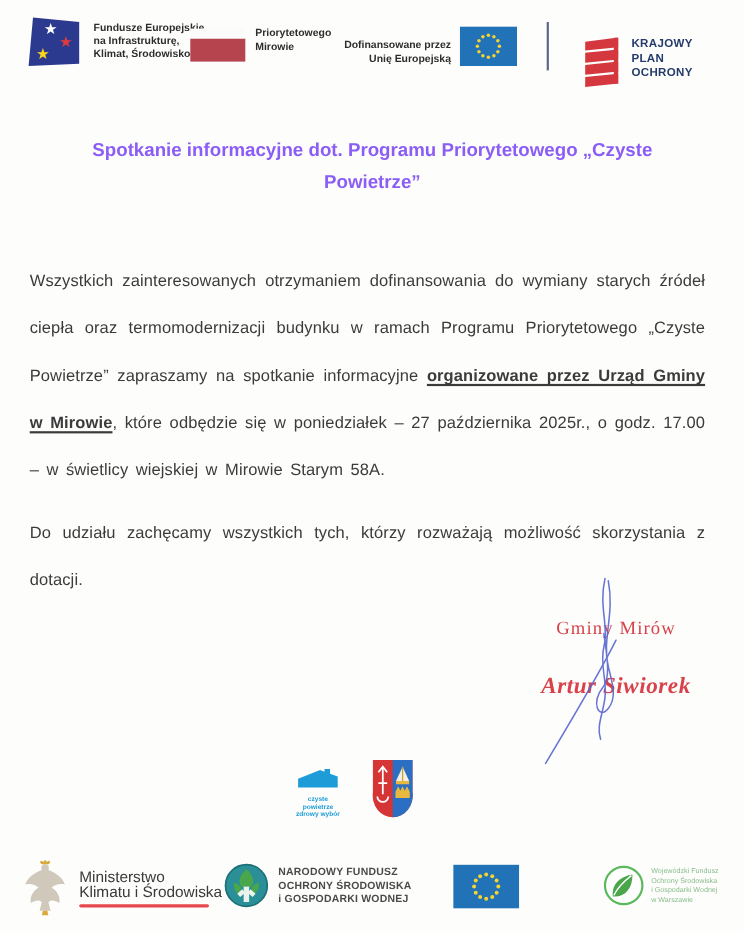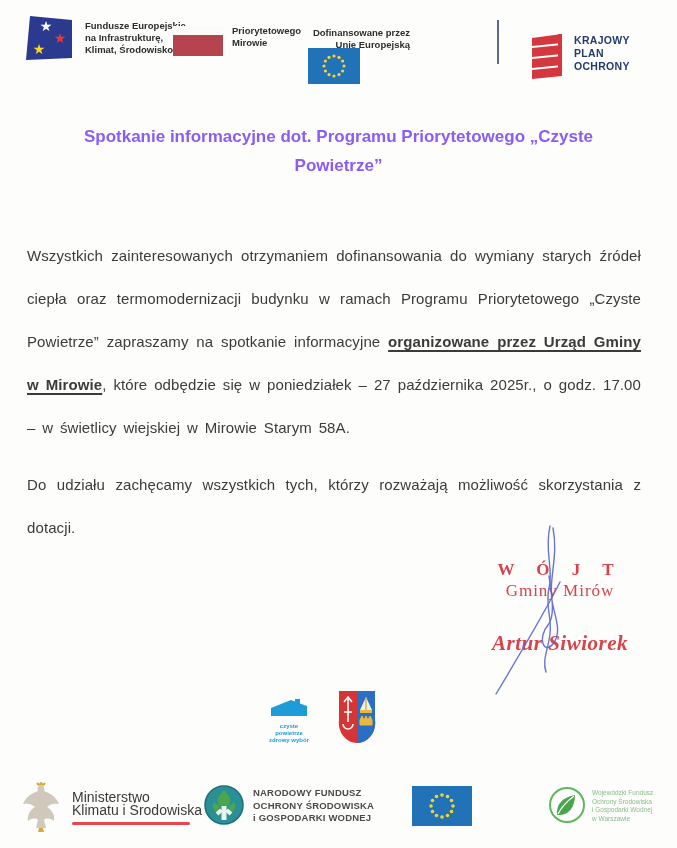--- a/index.html
+++ b/index.html
@@ -8,21 +8,21 @@
     font-family:"Liberation Sans",sans-serif;color:#3b3b3b;overflow:hidden;
   }
   
   .hdr{position:absolute;top:0;left:0;width:100%;height:90px;}
   .fe-logo{position:absolute;left:24px;top:14px;display:flex;align-items:center;}
   .fe-text{margin-left:9px;font-size:9.5px;font-weight:bold;color:#2d2d2d;line-height:12px;}
   .pl-group{position:absolute;left:173px;top:25px;}
   .pl-flag{position:absolute;left:0;top:10px;width:50px;height:21px;background:#b5444e;}
   .pl-flag::before{content:"";position:absolute;left:0;top:-9px;width:50px;height:9px;background:#fbfbfa;}
   .pl-text{position:absolute;left:59px;top:0;font-size:9.5px;font-weight:bold;color:#2d2d2d;line-height:12px;white-space:nowrap;}
-  .df-group{position:absolute;left:300px;top:27px;display:flex;align-items:flex-start;flex-direction:column;}
+  .df-group{position:absolute;left:300px;top:27px;display:flex;align-items:flex-end;}
   .df-text{width:110px;text-align:right;font-size:9.5px;font-weight:bold;color:#2d2d2d;line-height:12px;}
   .df-flag{margin-left:8px;margin-top:-3px;}
   .hdr-divider{position:absolute;left:497px;top:20px;width:2px;height:44px;background:#5a6a85;}
   .kpo{position:absolute;left:528px;top:34px;display:flex;align-items:flex-start;}
   .kpo-text{margin-left:8px;font-size:10.5px;font-weight:bold;color:#243b6b;line-height:13px;letter-spacing:.3px;}
   
   .title{
     position:absolute;top:122px;left:0;width:100%;text-align:center;
     font-size:17px;font-weight:bold;color:#8b5cf6;line-height:29px;
   }
@@ -131,21 +131,20 @@
   <div class="title">
     <span class="title-inner">Spotkanie informacyjne dot. Programu Priorytetowego „Czyste Powietrze”</span>
   </div>
 
   <div class="body-text">
     <p class="p1"><span>Wszystkich zainteresowanych otrzymaniem dofinansowania do wymiany starych źródeł ciepła oraz termomodernizacji budynku w ramach Programu Priorytetowego „Czyste Powietrze” zapraszamy na spotkanie informacyjne </span><span class="bold-u">organizowane przez Urząd Gminy w Mirowie</span><span>, które odbędzie się w poniedziałek – 27 października 2025r., o godz. 17.00 – w świetlicy wiejskiej w Mirowie Starym 58A.</span></p>
     <p class="p2">Do udziału zachęcamy wszystkich tych, którzy rozważają możliwość skorzystania z dotacji.</p>
   </div>
 
   <div class="stamp">
-    <div class="stamp-l1">W Ó J T</div>
     <div class="stamp-l2">Gminy Mirów</div>
     <div class="stamp-name">Artur Siwiorek</div>
   </div>
   <svg class="sig-svg" width="130" height="180" viewBox="0 0 130 180">
     <g fill="none" stroke="#5866cf" stroke-width="1.4" stroke-linecap="round" opacity="0.9">
       <path d="M88 4 C82 30 92 48 87 66 C83 82 90 96 88 112 C86 128 80 138 84 150"></path>
       <path d="M91 6 C97 36 85 60 91 84 C95 100 99 112 91 122 C82 133 75 116 86 103 C94 94 89 70 87 54"></path>
       <path d="M98 60 C82 92 58 132 34 172"></path>
     </g>
   </svg>

